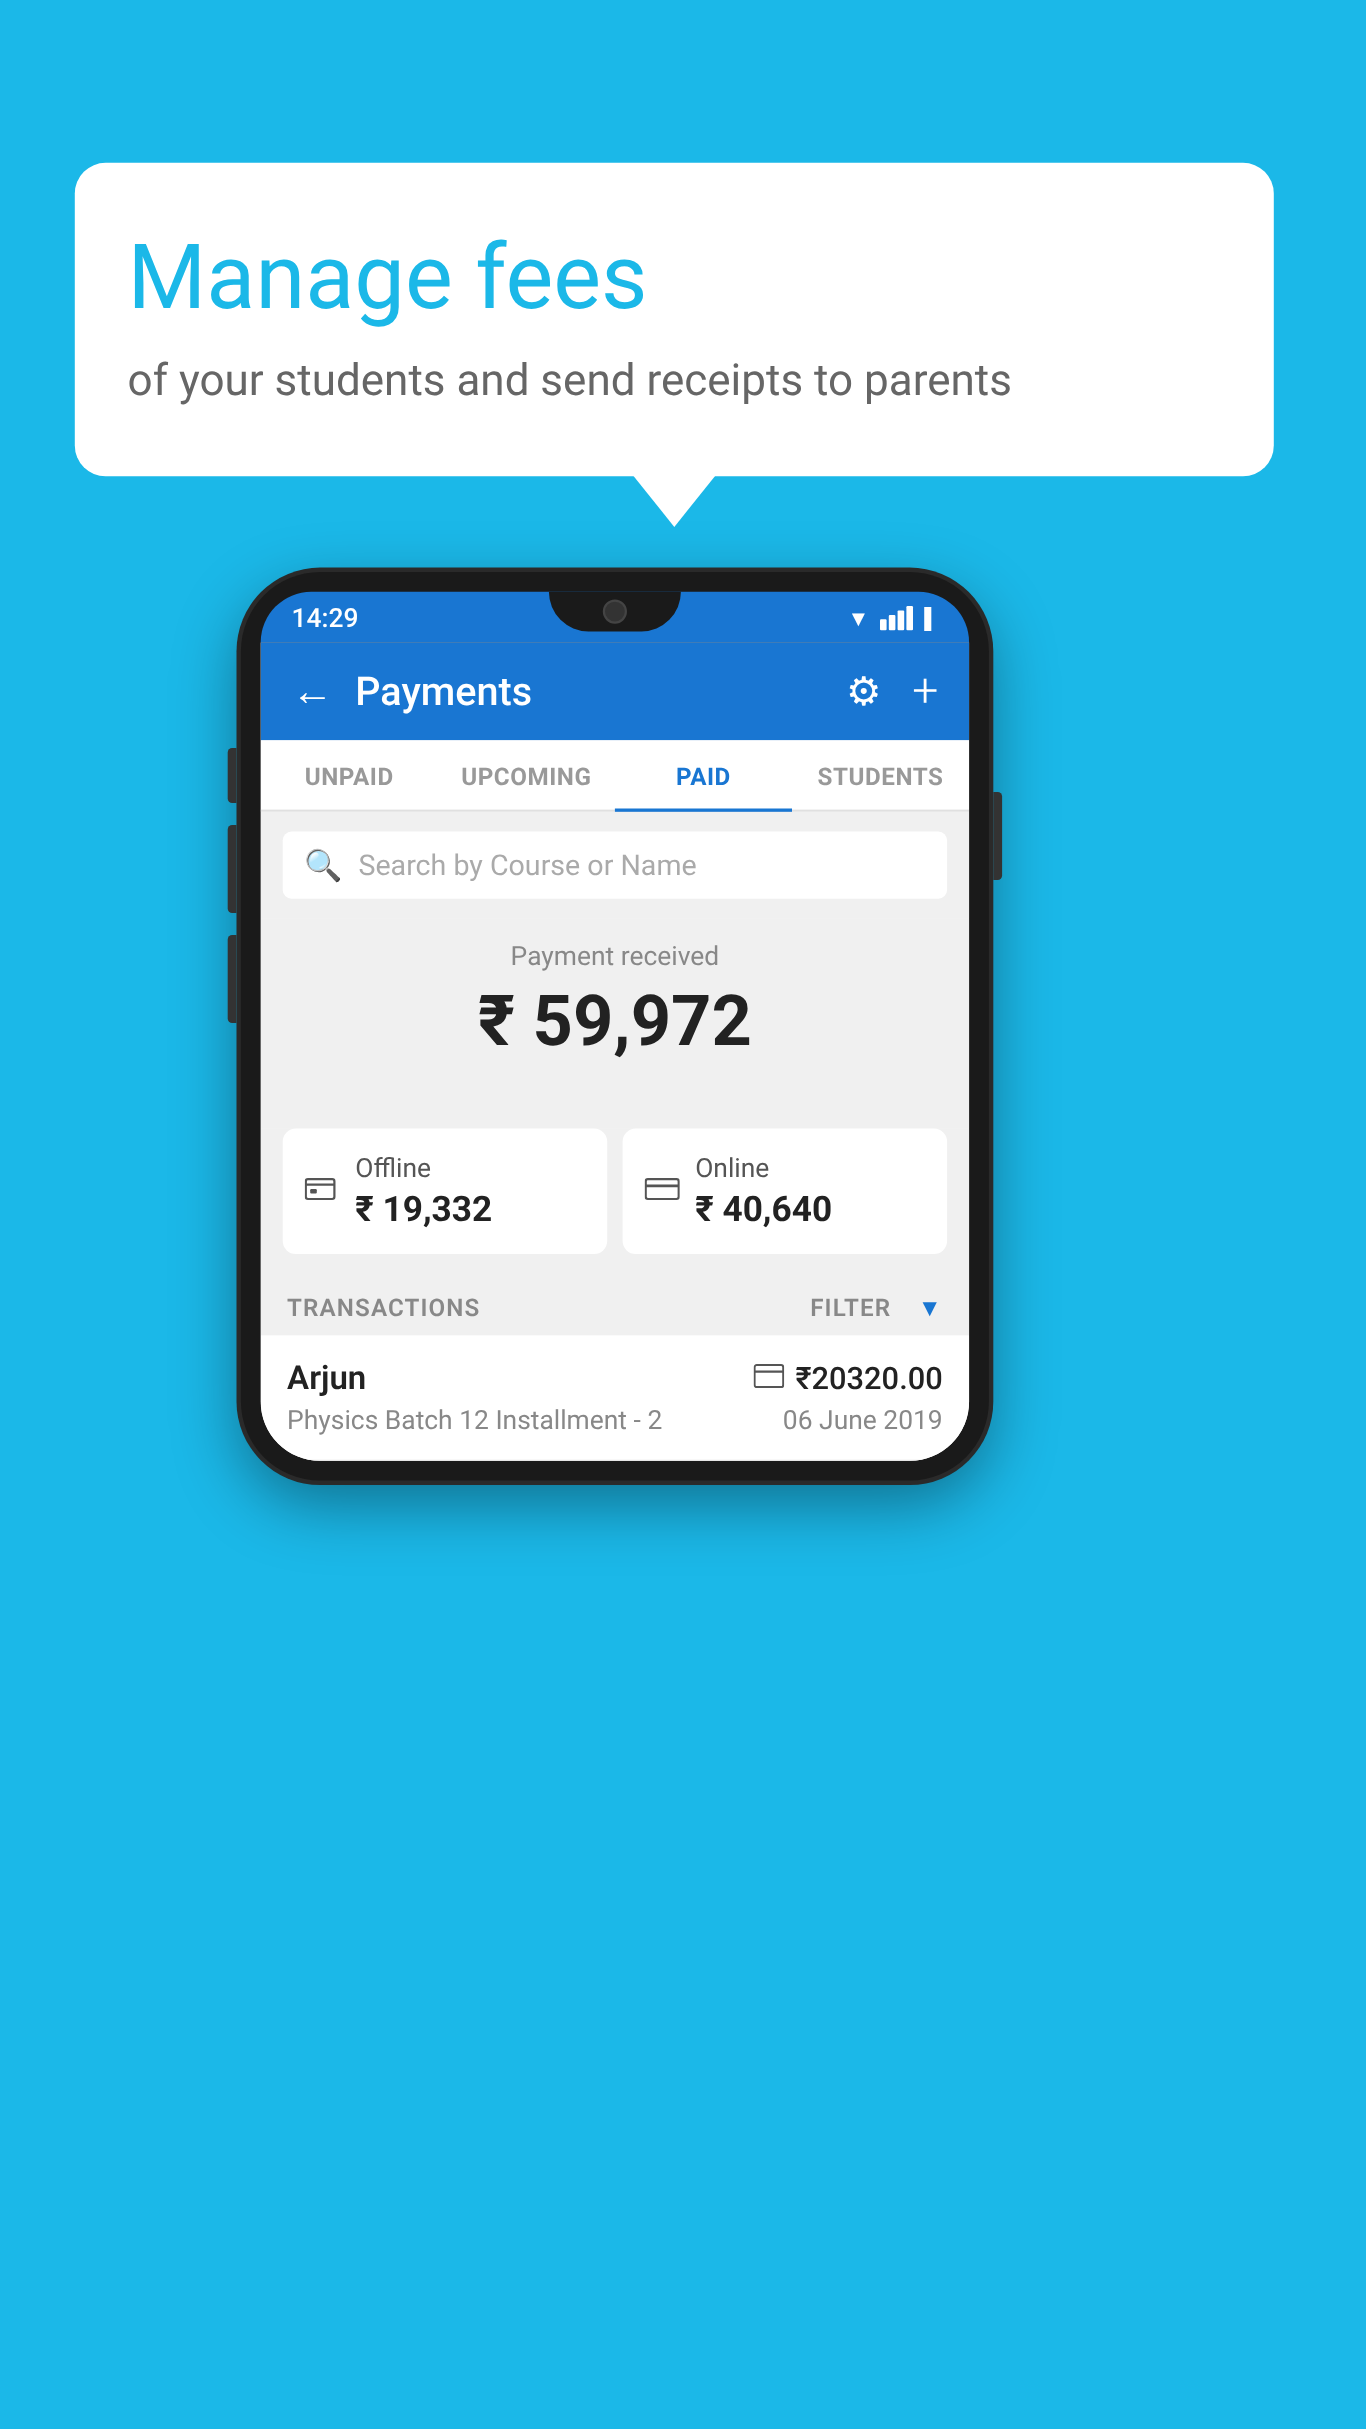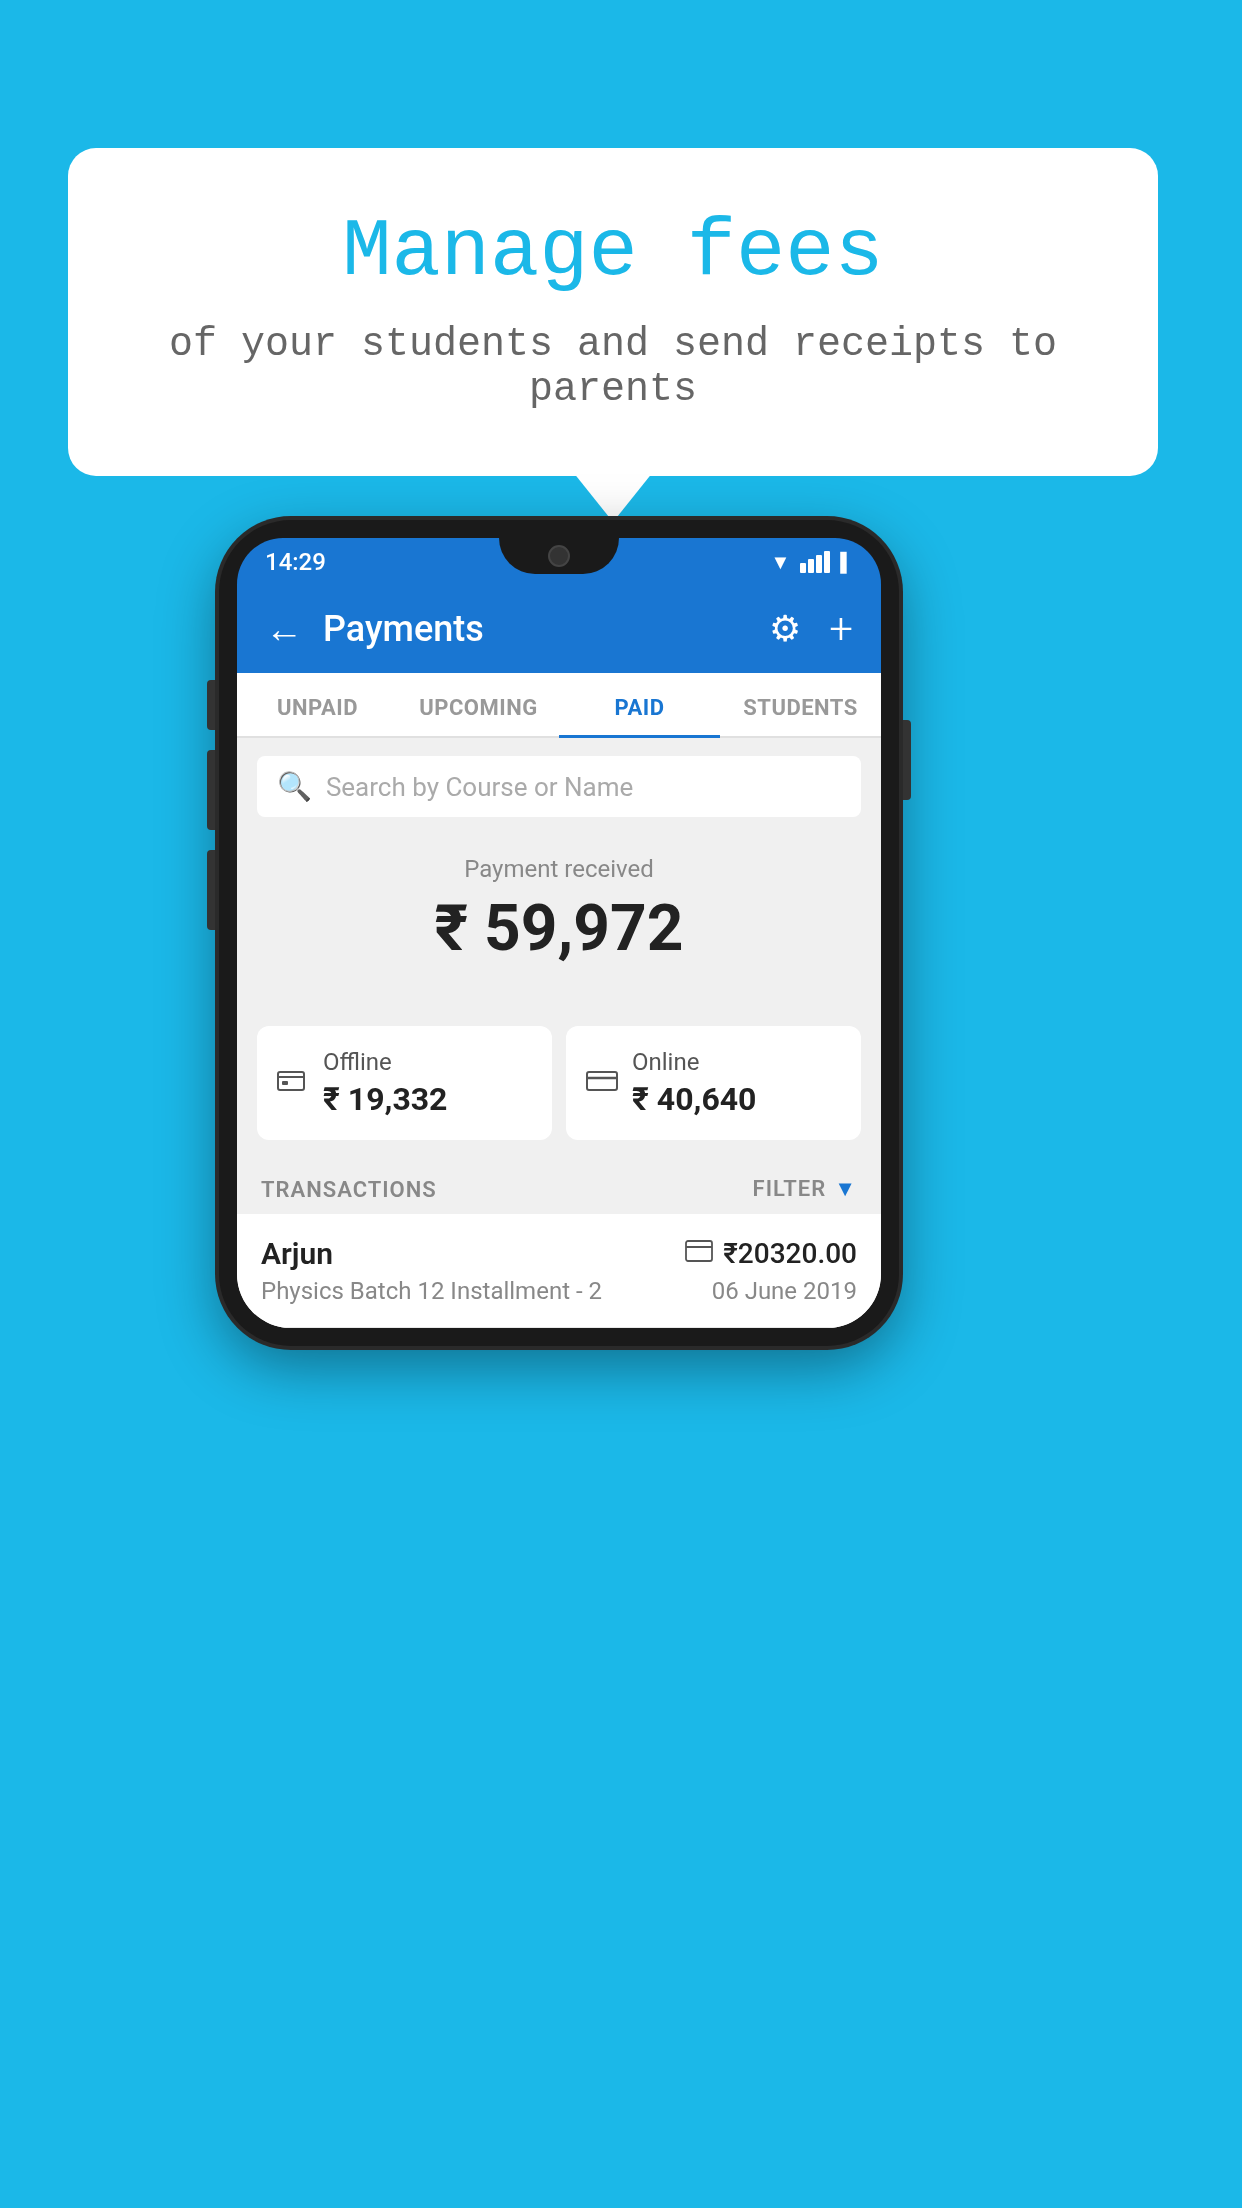--- a/index.html
+++ b/index.html
@@ -15,22 +15,20 @@
 
     
     .speech-bubble {
       position: absolute;
       top: 148px;
       left: 68px;
       right: 84px;
       background: #ffffff;
       border-radius: 28px;
       padding: 60px 48px 64px;
-      text-align: center;
-      font-family: Liberation Mono, monospace;
     }
     .speech-bubble::after {
       content: '';
       position: absolute;
       bottom: -46px;
       left: 50%;
       transform: translateX(-50%);
       width: 0;
       height: 0;
       border-left: 40px solid transparent;
@@ -271,22 +269,22 @@
       padding: 16px 24px 12px;
     }
     .transactions-label {
       font-size: 22px;
       color: #888;
       font-weight: 600;
       letter-spacing: 1px;
     }
     .filter-btn {
       display: flex;
-      align-items: flex-start;
-      gap: 8px;
+      align-items: center;
+      gap: 24px;
       font-size: 22px;
       color: #888;
       font-weight: 600;
       letter-spacing: 1px;
     }
     .filter-icon {
       color: #1976d2;
       font-size: 22px;
     }
 

